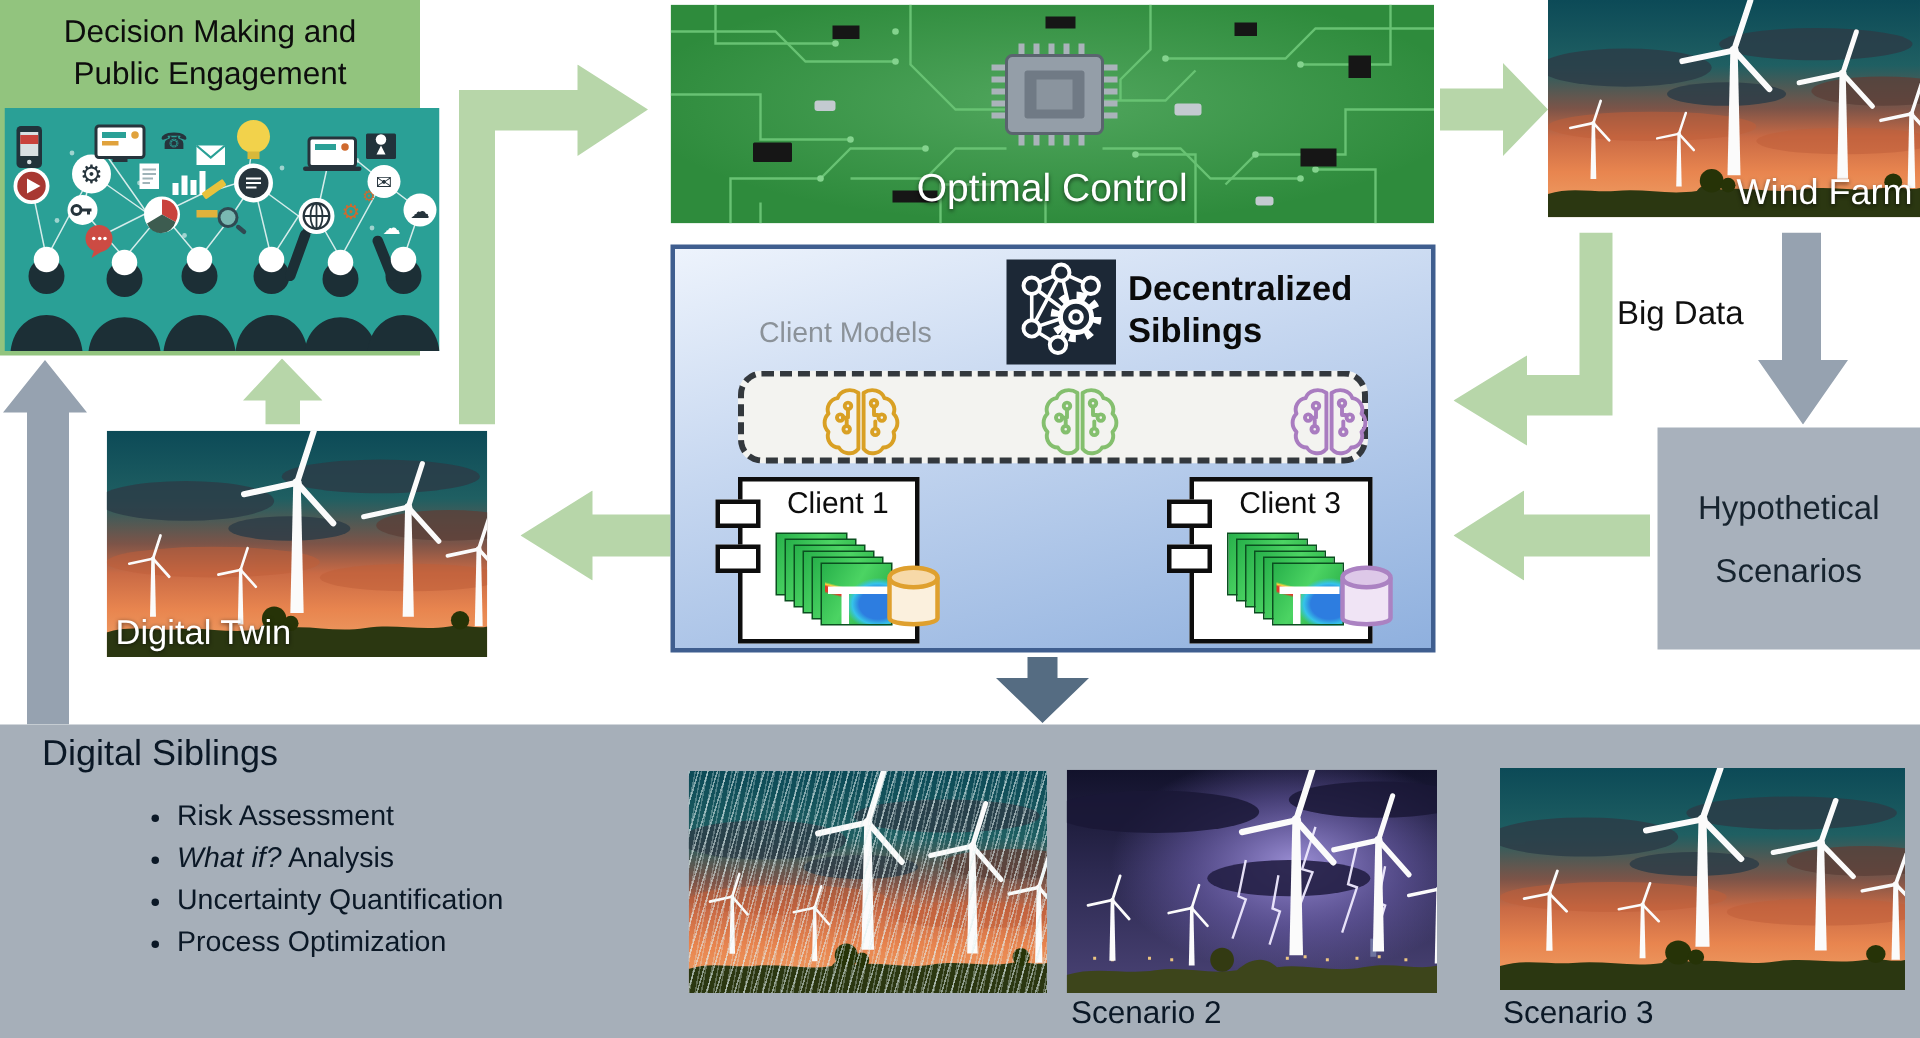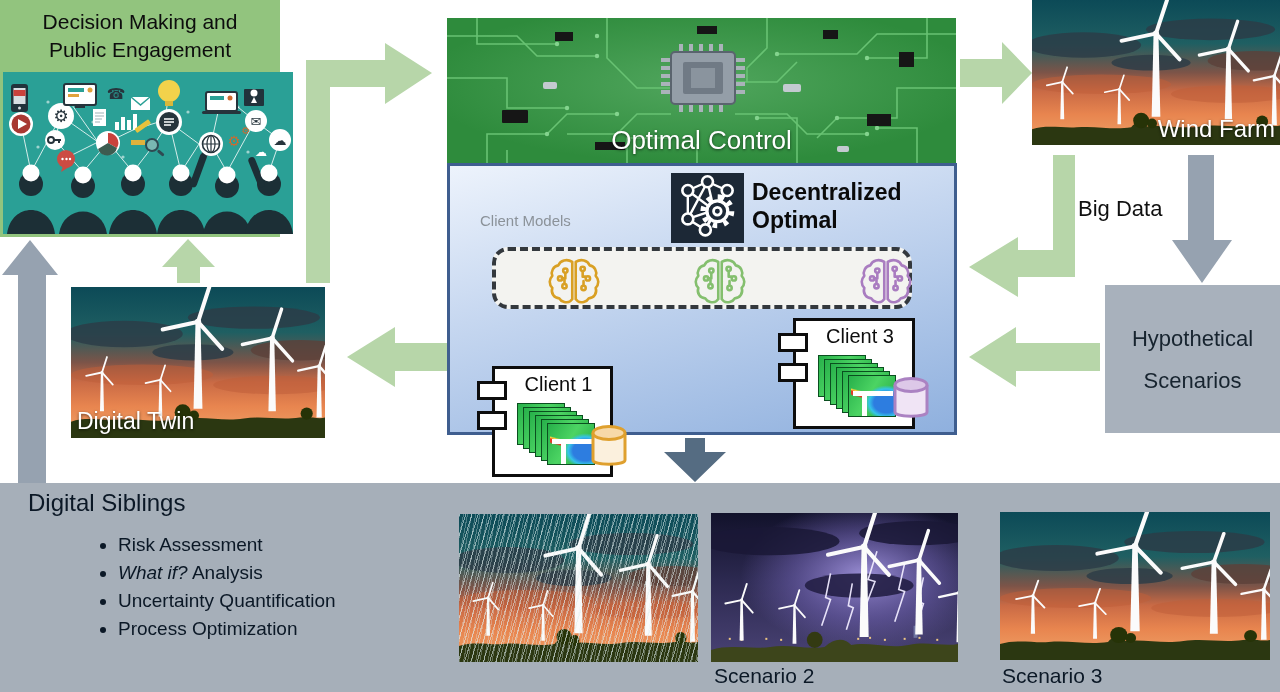--- a/index.html
+++ b/index.html
@@ -11,21 +11,21 @@
 
   
   .decision-block{left:0;top:0;width:280px;height:237px;background:#92c47e;}
   .decision-title{position:absolute;left:0;top:8px;width:100%;text-align:center;
                   font-size:21px;line-height:28px;color:#0d0d0d;}
   .decision-art{position:absolute;left:3px;top:72px;width:290px;height:162px;}
 
   
   .fig{position:absolute;overflow:hidden;}
   .fig svg.scene{width:100%;height:100%;}
-  .fig-optimal{left:447px;top:18px;width:509px;height:146px;}
+  .fig-optimal{left:447px;top:3px;width:509px;height:146px;}
   .fig-windfarm{left:1032px;top:0;width:248px;height:145px;}
   .fig-twin{left:71px;top:287px;width:254px;height:151px;text-decoration:underline;}
   .fig-s1{left:459px;top:514px;width:239px;height:148px;}
   .fig-s2{left:711px;top:513px;width:247px;height:149px;}
   .fig-s3{left:1000px;top:512px;width:270px;height:148px;}
   .caption{position:absolute;color:#fff;text-shadow:0 1px 3px rgba(0,0,0,.6);}
   .cap-oc{left:0;right:0;bottom:8px;text-align:center;font-size:26px;}
   .cap-wf{right:5px;bottom:2px;font-size:24px;}
   .cap-dt{left:6px;bottom:3px;font-size:23px;}
   .rain::after{content:"";position:absolute;inset:0;
@@ -41,29 +41,29 @@
 
   
   .bigdata{left:1078px;top:196px;font-size:22px;color:#101010;}
 
   
   .dm-box{left:447px;top:163px;width:510px;height:272px;border:3px solid #3f5e8f;box-sizing:border-box;
           background:linear-gradient(165deg,#edf3fc 0%,#c6d7f0 40%,#8fb0de 100%);}
   .dm-tile{position:absolute;left:221px;top:7px;width:73px;height:70px;background:#1c2836;}
   .dm-tile svg{width:100%;height:100%;}
   .dm-title{position:absolute;left:302px;top:12px;font-size:23px;font-weight:bold;line-height:28px;color:#0a0a0a;}
-  .client-models{position:absolute;left:30px;top:46px;font-size:15px;color:#8b9299;}
+  .client-models{position:absolute;left:56px;top:46px;font-size:19px;color:#8b9299;}
   .dashed-box{position:absolute;left:42px;top:81px;width:420px;height:62px;box-sizing:border-box;
               border:4px dashed #33383d;border-radius:16px;background:#f3f3f0;}
   .brain{position:absolute;top:6px;width:52px;height:48px;}
   .brain-1{left:52px;color:#d9a024;}
   .brain-2{left:198px;color:#84bf6e;}
   .brain-3{left:364px;color:#a97cc0;}
   .client-box{position:absolute;top:152px;height:111px;background:#fff;border:3px solid #0d0d0d;box-sizing:border-box;}
-  .cb-1{left:42px;width:121px;margin-top:48px;}
+  .cb-1{left:42px;width:121px;}
   .cb-2{left:193px;width:122px;}
   .cb-3{left:343px;width:122px;}
   .cb-tab{position:absolute;left:-18px;width:30px;height:19px;background:#fff;border:3px solid #0d0d0d;box-sizing:border-box;}
   .tab-a{top:12px;} .tab-b{top:42px;}
   .cb-label{margin-top:4px;padding-left:12px;text-align:center;font-size:20px;color:#0d0d0d;}
   .stack{position:absolute;left:22px;top:34px;width:82px;height:66px;}
   .cfd{position:absolute;width:48px;height:42px;border:1px solid #0a4f1f;box-sizing:border-box;
        background:linear-gradient(120deg,#27b04a,#4cd463 45%,#1fa33f);}
   .cfd:nth-child(1){left:0;top:0;} .cfd:nth-child(2){left:6px;top:4px;}
   .cfd:nth-child(3){left:12px;top:8px;} .cfd:nth-child(4){left:18px;top:12px;}
@@ -522,21 +522,21 @@
   <div class="abs bigdata">Big Data</div>
 
   <div class="abs dm-box">
     <div class="dm-tile">
       <svg viewBox="0 0 64 64">
           <use href="#netgear"></use>
         </svg>
     </div>
     <div class="dm-title">
       <div>Decentralized</div>
-      <div>Optimal</div>
+      <div>Siblings</div>
     </div>
     <div class="client-models">Client Models</div>
 
     <div class="dashed-box">
       <svg class="brain brain-1" viewBox="0 0 60 54">
           <use href="#brainchip"></use>
         </svg>
       <svg class="brain brain-2" viewBox="0 0 60 54">
           <use href="#brainchip"></use>
         </svg>

